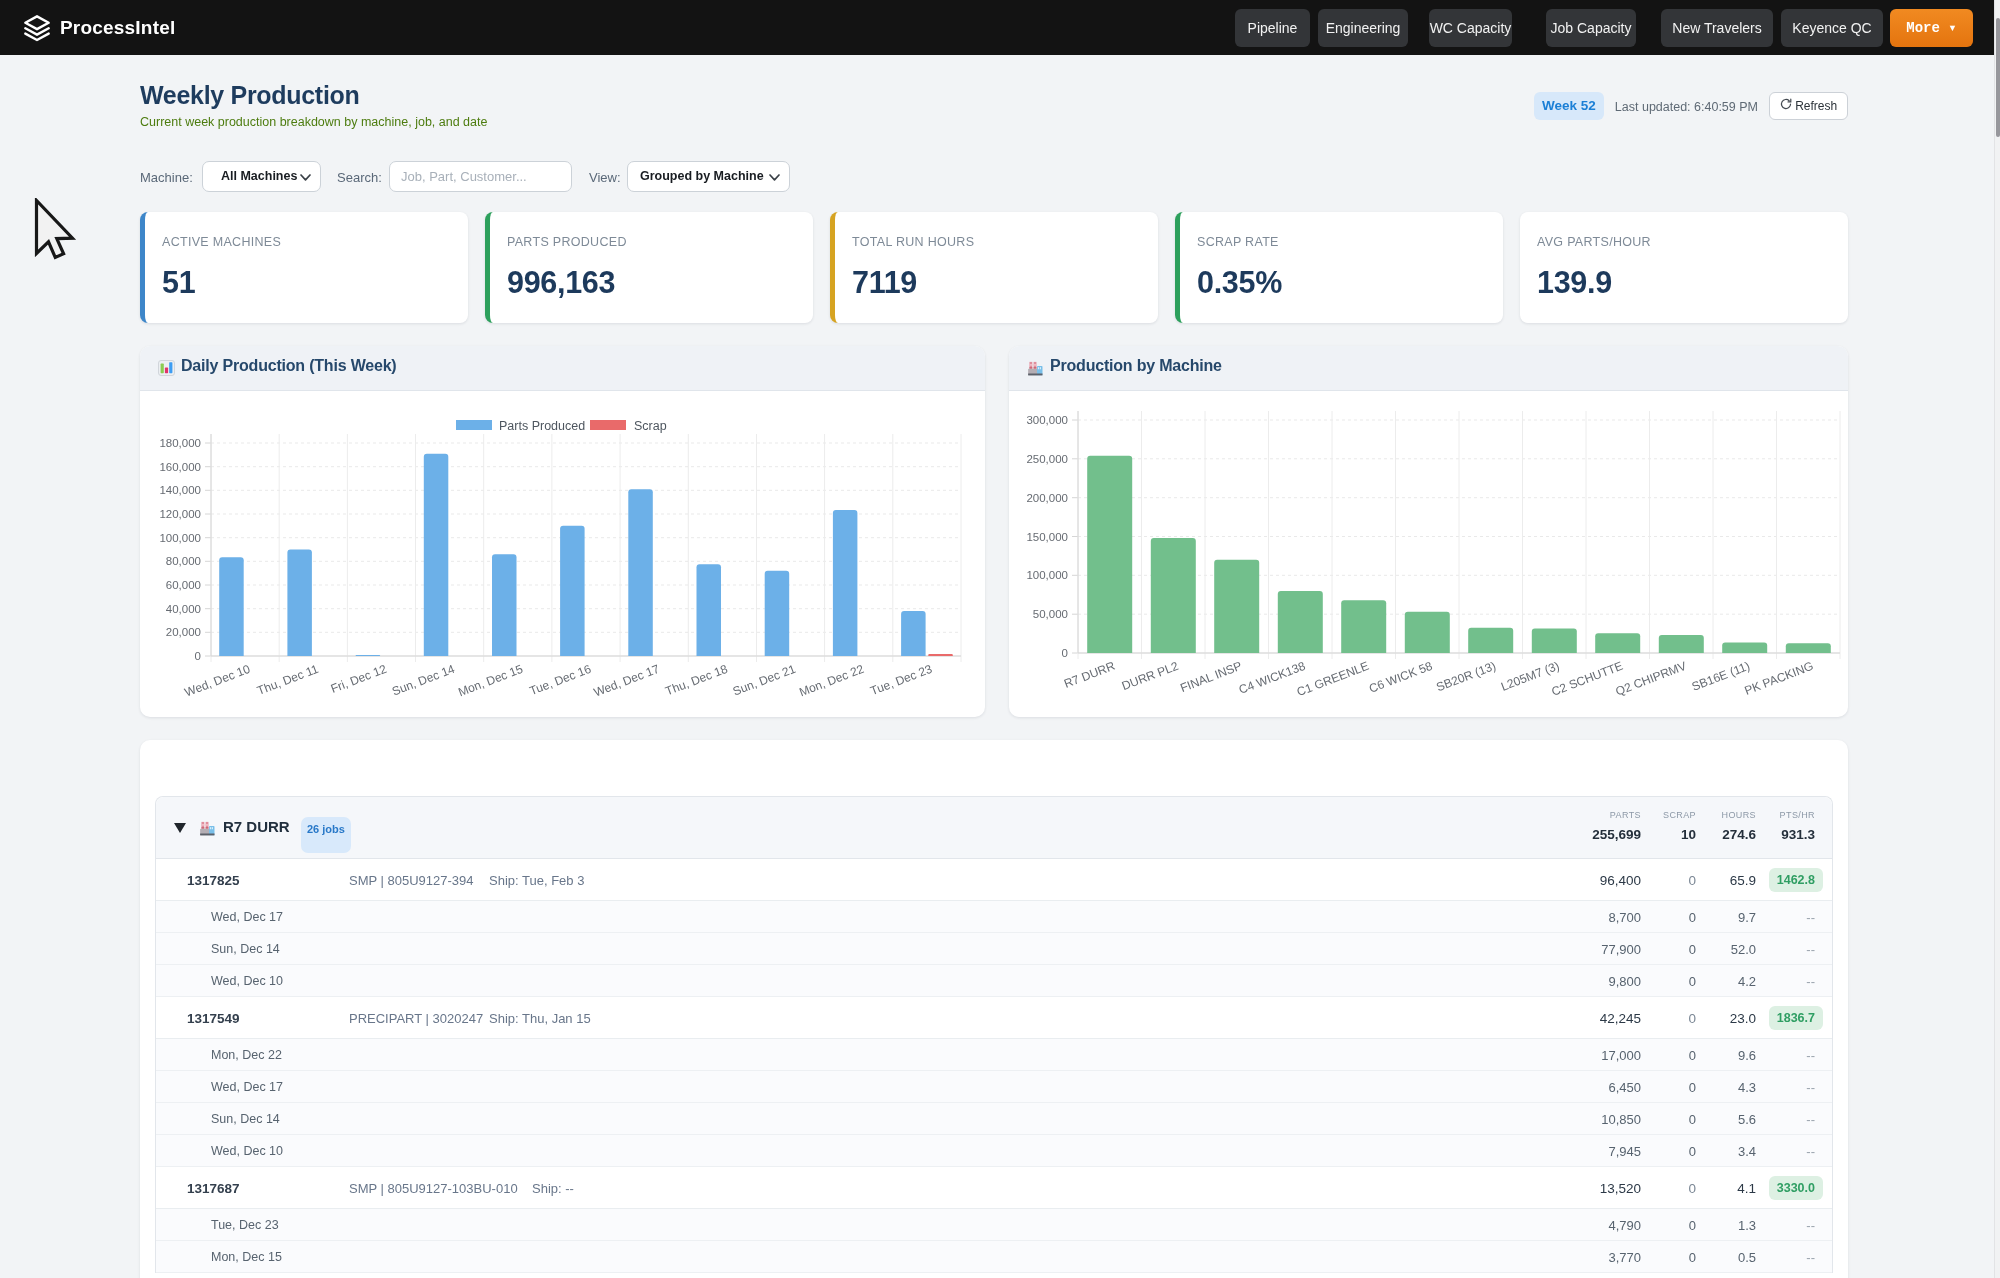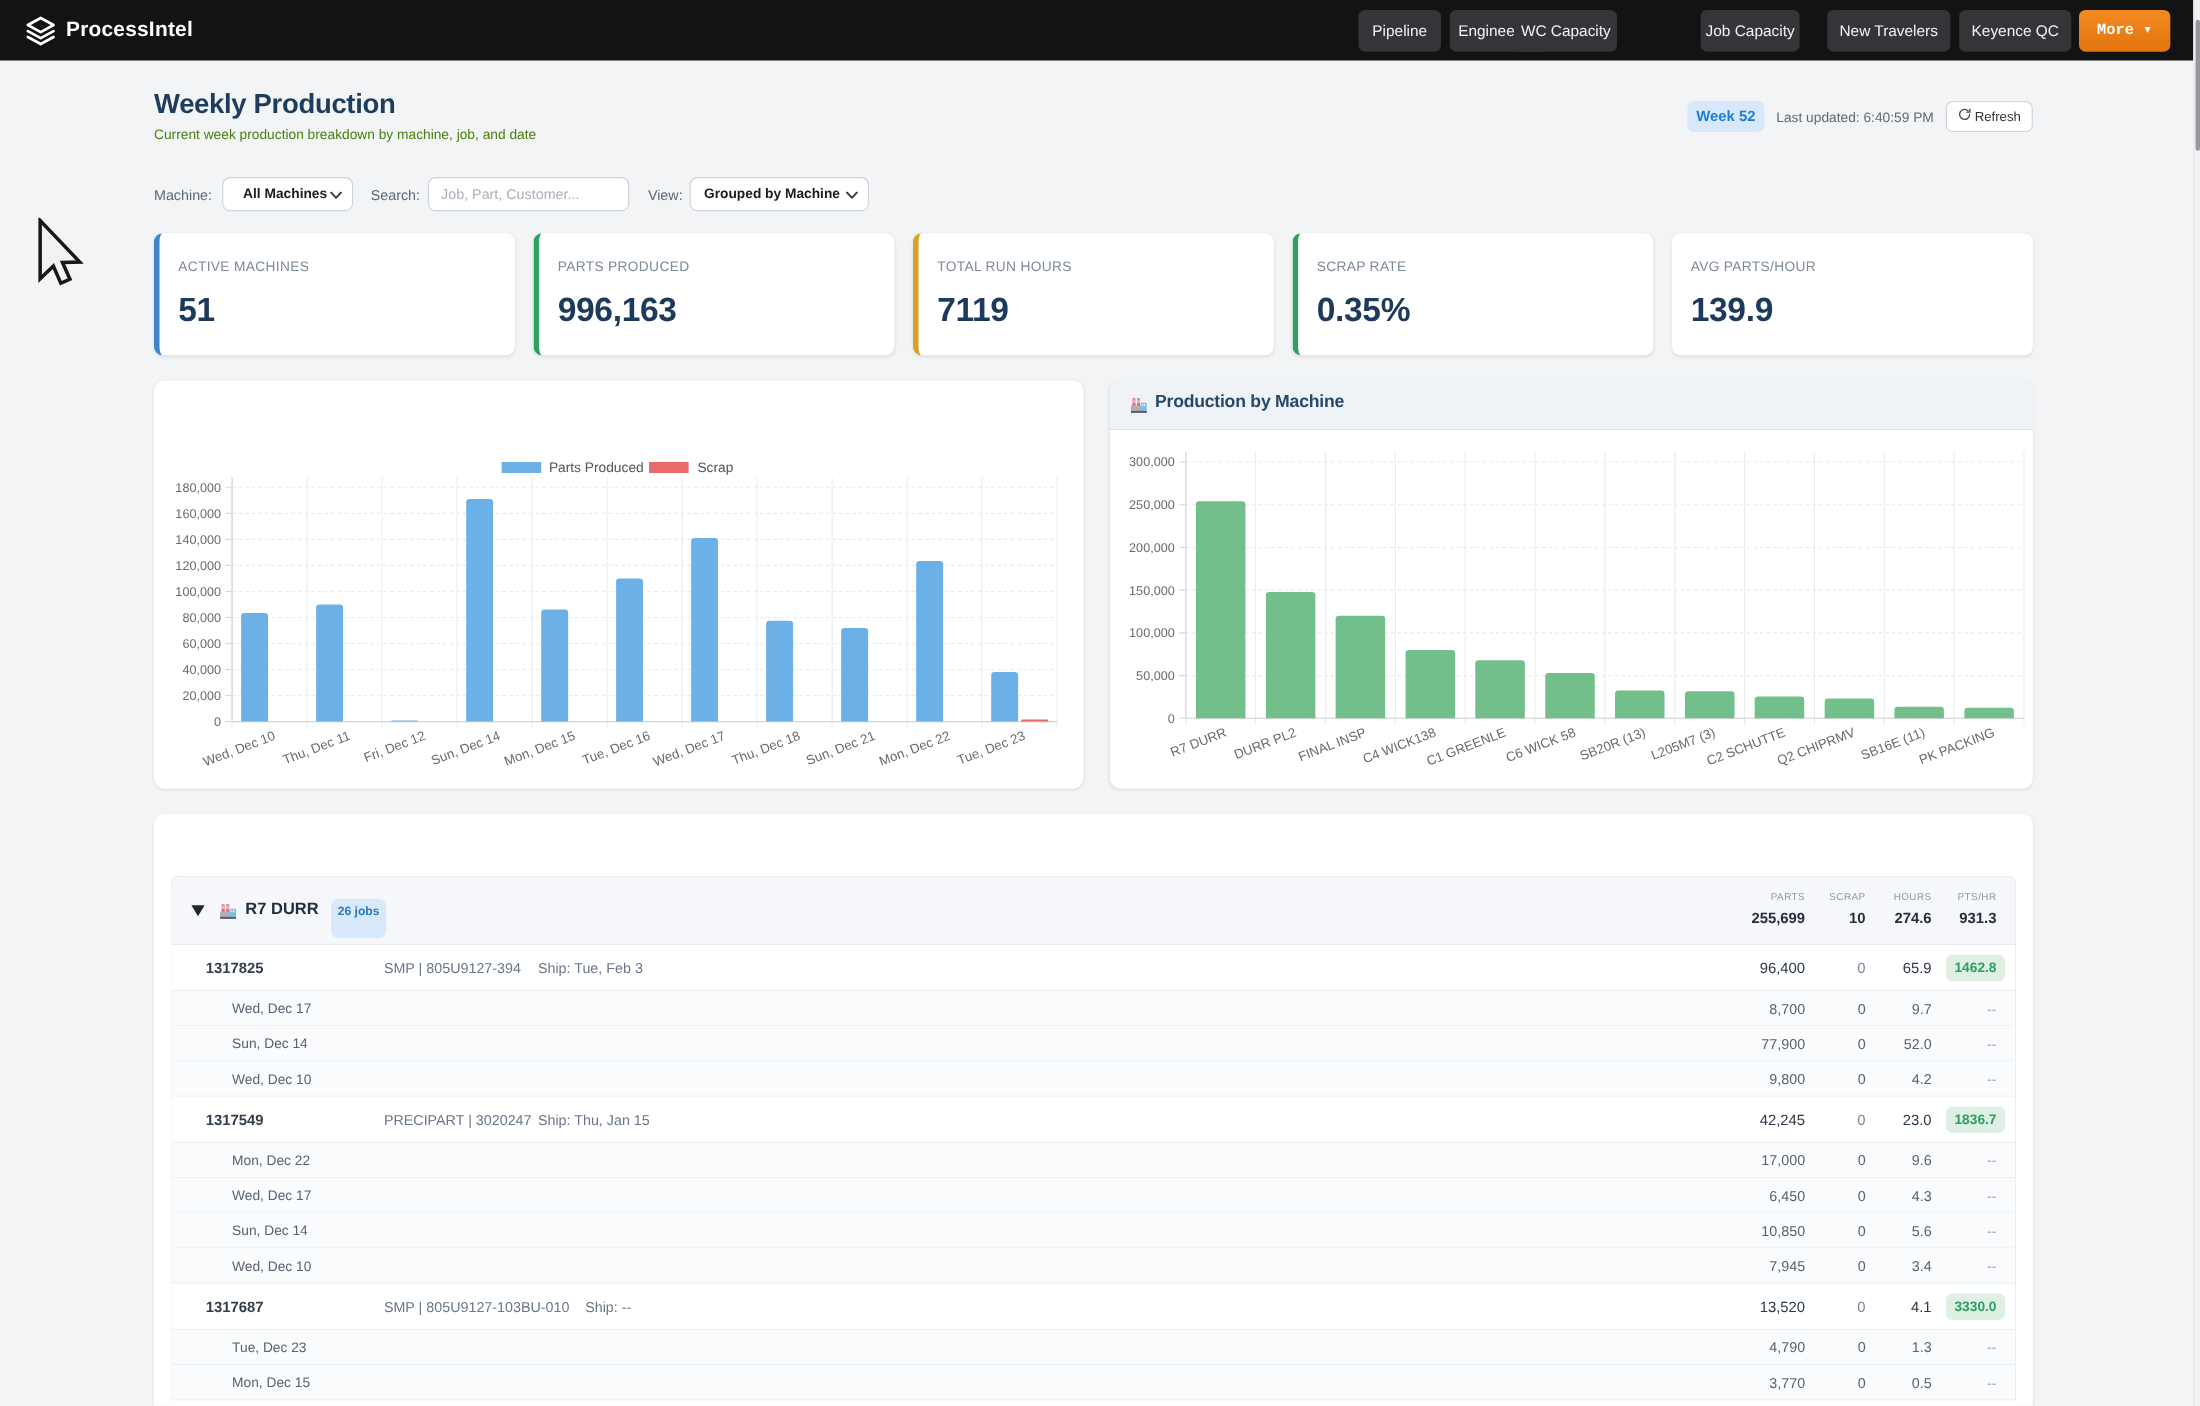--- a/index.html
+++ b/index.html
@@ -66,21 +66,21 @@
 <body>
 <div class="nav">
   <div class="logo-ic"><svg width="28" height="30" viewBox="0 0 24 24" fill="none" stroke="#ffffff" stroke-width="2.1" stroke-linecap="round" stroke-linejoin="round">
         <polygon points="12 2 2 7.5 12 13 22 7.5 12 2"></polygon>
         <polyline points="2 12.2 12 17.7 22 12.2"></polyline>
         <polyline points="2 16.8 12 22.3 22 16.8"></polyline>
       </svg></div>
   <div class="logo-tx">ProcessIntel</div>
   <div class="nbtn" style="left:1235px;width:75px;">Pipeline</div>
   <div class="nbtn" style="left:1318px;width:90px;">Engineering</div>
-  <div class="nbtn" style="left:1377px;width:93px;">WC Capacity</div>
+  <div class="nbtn" style="left:1429px;width:83px;">WC Capacity</div>
   <div class="nbtn" style="left:1546px;width:90px;">Job Capacity</div>
   <div class="nbtn" style="left:1661px;width:112px;">New Travelers</div>
   <div class="nbtn" style="left:1781px;width:102px;">Keyence QC</div>
   <div class="nbtn more" style="left:1890px;width:83px;">More ▾</div>
 </div>
 
 <div class="h1">Weekly Production</div>
 <div class="sub">Current week production breakdown by machine, job, and date</div>
 <div class="wkbadge">Week 52</div>
 <div class="lastupd">Last updated: 6:40:59 PM</div>
@@ -115,20 +115,29 @@
 <div class="scard" style="left:1175px; border-left:5px solid #2da05c;padding-left:12px;">
   <div class="lab">SCRAP RATE</div>
     <div class="val">0.35%</div>
   </div>
 <div class="scard" style="left:1520px;">
   <div class="lab">AVG PARTS/HOUR</div>
     <div class="val">139.9</div>
   </div>
 
 <div class="ccard" style="left:140px;width:845px;">
+  <div class="chead">
+      <span class="ic"><svg width="17" height="16" viewBox="0 0 17 16">
+          <rect x="0.5" y="0.5" width="16" height="15" rx="2.5" fill="#eceff2" stroke="#c9ced4" stroke-width="0.8"></rect>
+          <rect x="2.6" y="3.6" width="3.2" height="9.6" rx="0.6" fill="#8ccc52"></rect>
+          <rect x="6.9" y="7.6" width="3.2" height="5.6" rx="0.6" fill="#e0356b"></rect>
+          <rect x="11.2" y="2.2" width="3.2" height="11" rx="0.6" fill="#3d9df3"></rect>
+        </svg></span>
+      <span class="t">Daily Production (This Week)</span>
+    </div>
   <div class="cbody"><svg width="845" height="326" viewBox="0 0 845 326">
 <rect x="316" y="29" width="36" height="10" fill="#6cb0e8"></rect>
 <text x="359" y="38.5" font-size="12.5" fill="#4e565f">Parts Produced</text>
 <rect x="450" y="29" width="36" height="10" fill="#e96a6a"></rect>
 <text x="494" y="38.5" font-size="12.5" fill="#4e565f">Scrap</text>
 <line x1="71" y1="265.0" x2="821" y2="265.0" stroke="#e9e9e9" stroke-width="1"></line>
 <line x1="65" y1="265.0" x2="71" y2="265.0" stroke="#d6d6d6" stroke-width="1"></line>
 <text x="61" y="269.0" font-size="11.5" fill="#666b72" text-anchor="end">0</text>
 <line x1="71" y1="241.3" x2="821" y2="241.3" stroke="#e9e9e9" stroke-width="1" stroke-dasharray="3,3"></line>
 <line x1="65" y1="241.3" x2="71" y2="241.3" stroke="#d6d6d6" stroke-width="1"></line>

